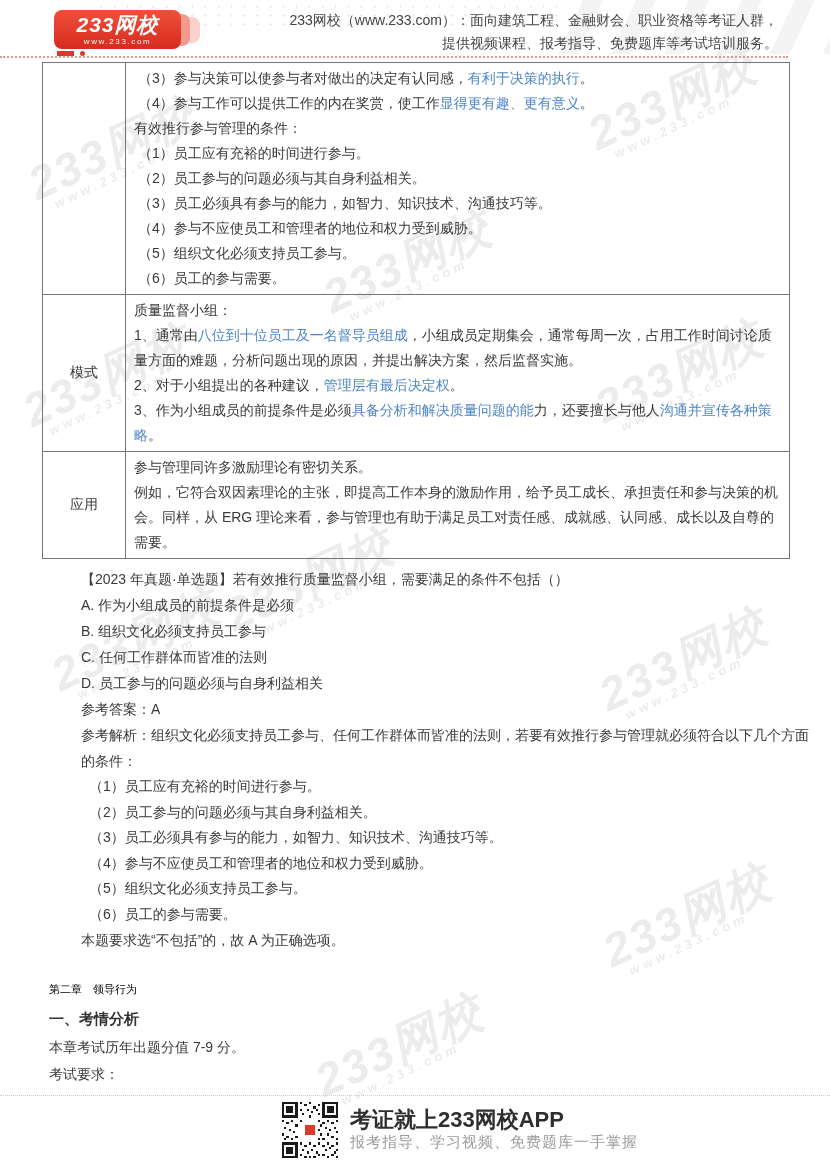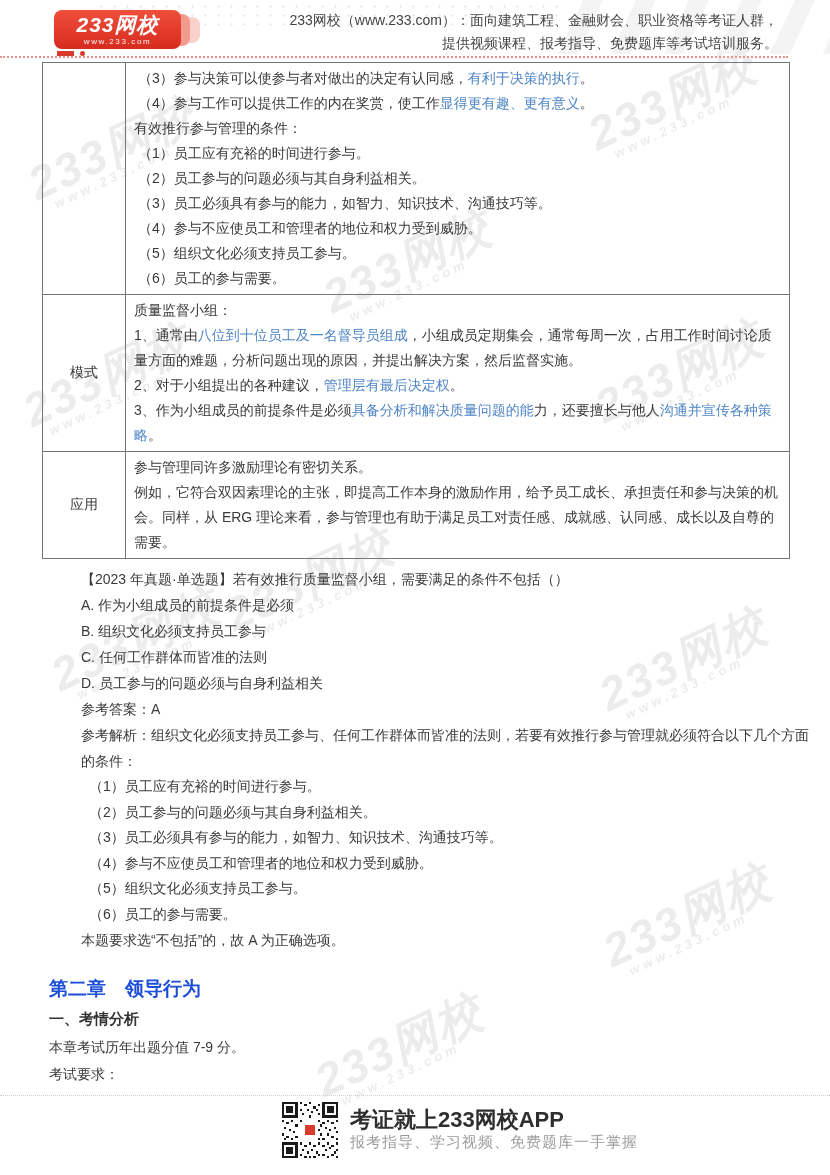--- a/index.html
+++ b/index.html
@@ -58,21 +58,21 @@
   td.cell-content { padding:3px 8px; }
   .para { line-height:25px; }
   .para.ind { padding-left:4px; }
   .blue { color:#4f86c6; }
   
   .question { margin-top:7px; padding-left:7px; width:736px;margin-left:32px; }
   .q-line { line-height:26px; }
   .ana-item { line-height:25.5px; padding-left:8px; }
   
   .chapter { margin-top:21px; padding-left:7px; width:736px; }
-  .chapter-title { font-size:19px; font-weight:bold; color:#1d4ed8; line-height:30px; }
+  .chapter-title { font-size:11px; font-weight:normal; color:#000000; line-height:30px; }
   .section-heading { font-size:15px; font-weight:bold; color:#333; line-height:30px; }
   .chapter p { line-height:26.5px; }
   
   .footer-divider { position:absolute; left:0; top:1095px; width:830px; height:0;
     border-top:1px dotted #cfcfcf; z-index:2; }
   .qr { position:absolute; left:282px; top:1102px; width:56px; height:56px; z-index:2; }
   .app-title { position:absolute; left:350px; top:1105px; font-size:22px; font-weight:bold; color:#2e2e2e; z-index:2; }
   .app-sub   { position:absolute; left:350px; top:1133px; font-size:15px; color:#9c9c9c; z-index:2; letter-spacing:1px; }
 </style>
 </head>

